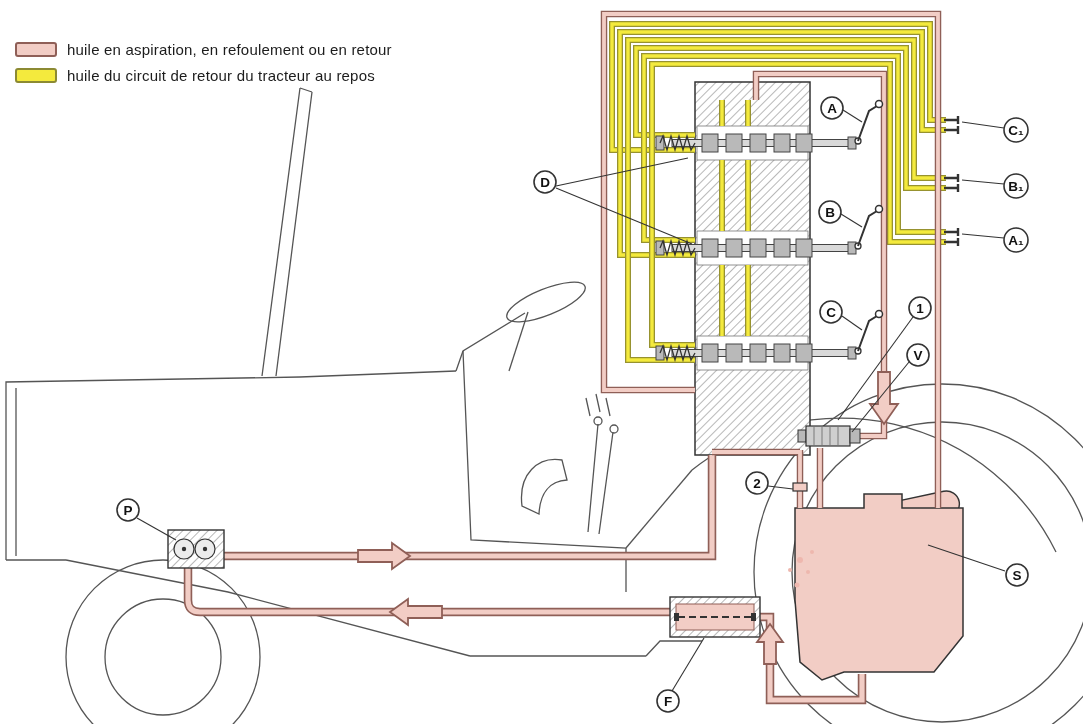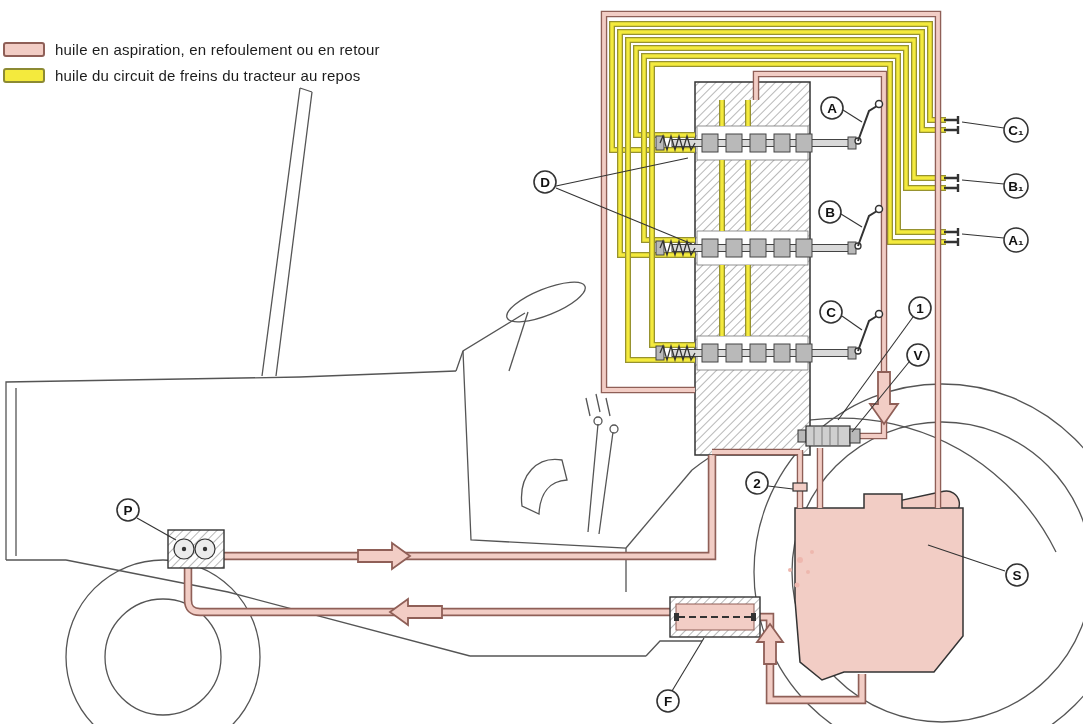--- a/index.html
+++ b/index.html
@@ -1,19 +1,19 @@
 <!DOCTYPE html>
 <html><head>
 <meta charset="utf-8">
 <style>
   html,body{margin:0;padding:0;background:#fff;}
   .canvas{position:relative;width:1083px;height:724px;background:#ffffff;overflow:hidden;
           font-family:"Liberation Sans",sans-serif;}
   .canvas svg{position:absolute;left:0;top:0;}
-  .legend{position:absolute;left:3px;top:36px;z-index:5;}
+  .legend{position:absolute;left:15px;top:36px;z-index:5;}
   .legend-row{display:flex;align-items:center;gap:10px;height:26px;}
   .swatch{display:inline-block;width:38px;height:11px;border-radius:3px;}
   .swatch.pink{background:#f2cdc5;border:2px solid #8f5f57;}
   .swatch.yellow{background:#f4ea3d;border:2px solid #8c8a33;}
   .legend-label{font-size:15px;color:#1c1c1c;letter-spacing:.2px;}
   
   .y-out{stroke:#97922f;stroke-width:6;fill:none;}
   .y-in{stroke:#f4ea3d;stroke-width:3.4;fill:none;}
   .p-out{stroke:#8f5f57;stroke-width:6.5;fill:none;}
   .p-in{stroke:#f2cdc5;stroke-width:3.8;fill:none;}
@@ -32,21 +32,21 @@
 
 <div class="canvas">
 
   <div class="legend">
     <div class="legend-row">
       <span class="swatch pink"></span>
       <span class="legend-label">huile en aspiration, en refoulement ou en retour</span>
     </div>
     <div class="legend-row">
       <span class="swatch yellow"></span>
-      <span class="legend-label">huile du circuit de freins du tracteur au repos</span>
+      <span class="legend-label">huile du circuit de retour du tracteur au repos</span>
     </div>
   </div>
 
   <svg width="1083" height="724" viewBox="0 0 1083 724">
     <defs>
       <pattern id="hatch" width="6" height="6" patternUnits="userSpaceOnUse" patternTransform="rotate(45)">
         <rect width="6" height="6" fill="#ffffff"></rect>
         <line x1="0" y1="0" x2="0" y2="6" stroke="#9a9a9a" stroke-width="1.4"></line>
       </pattern>
       <g id="spool">

